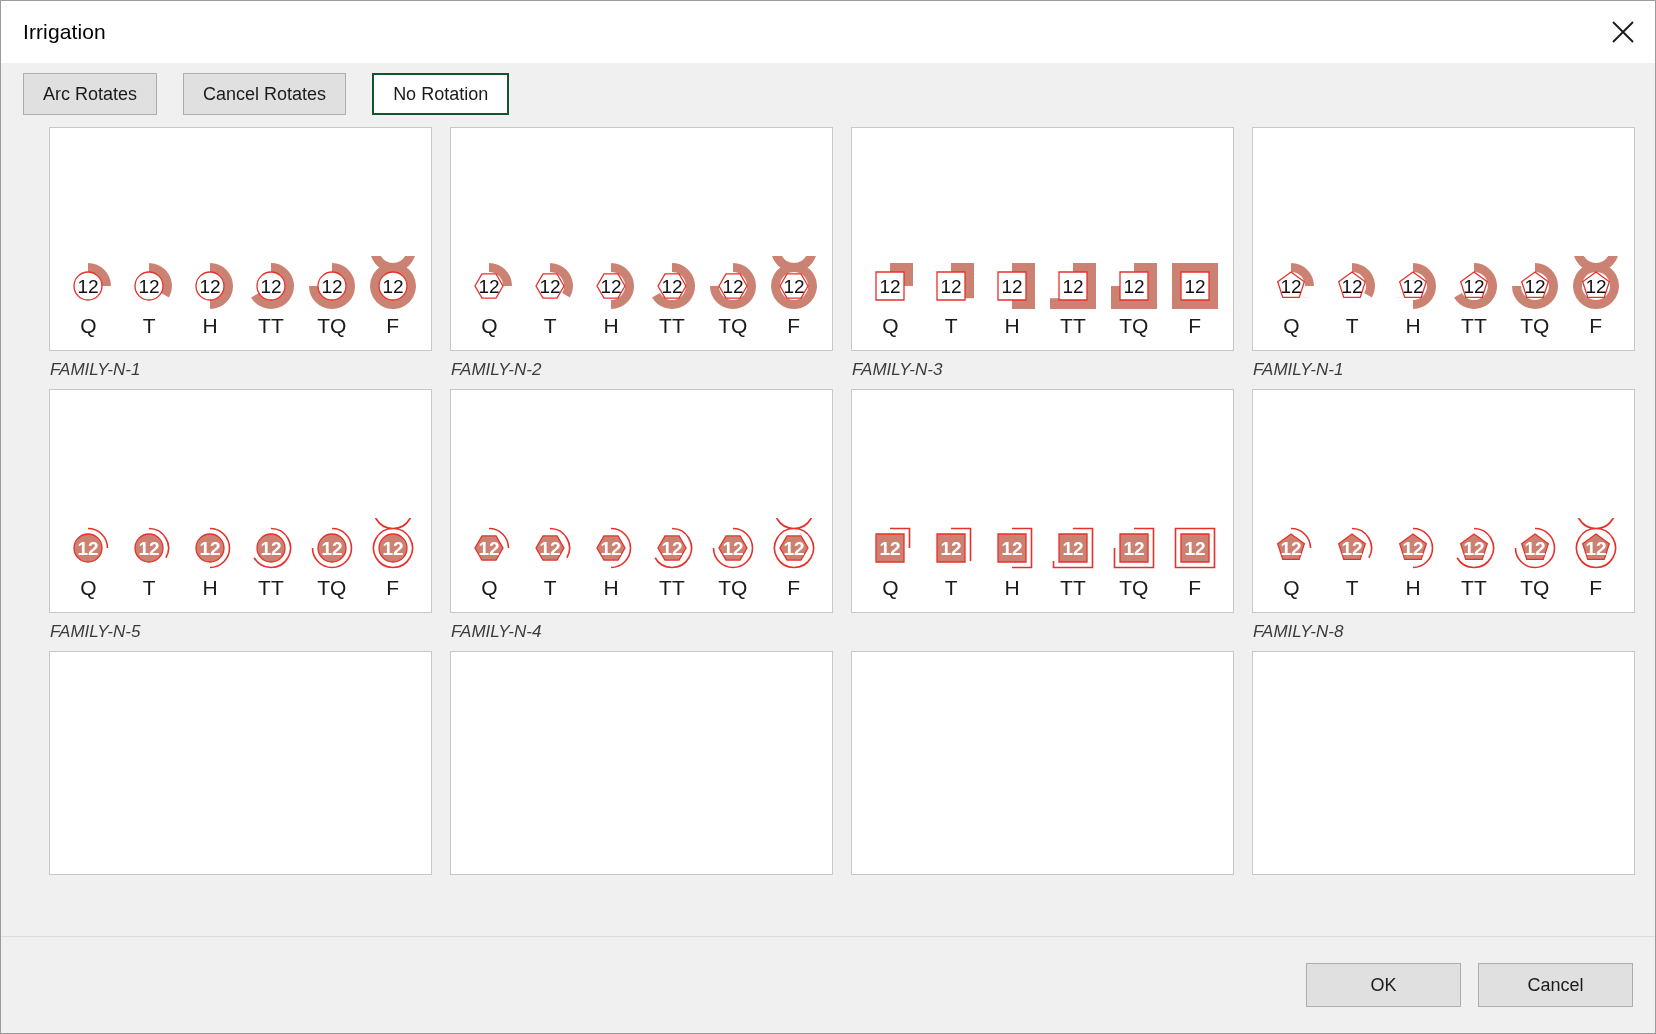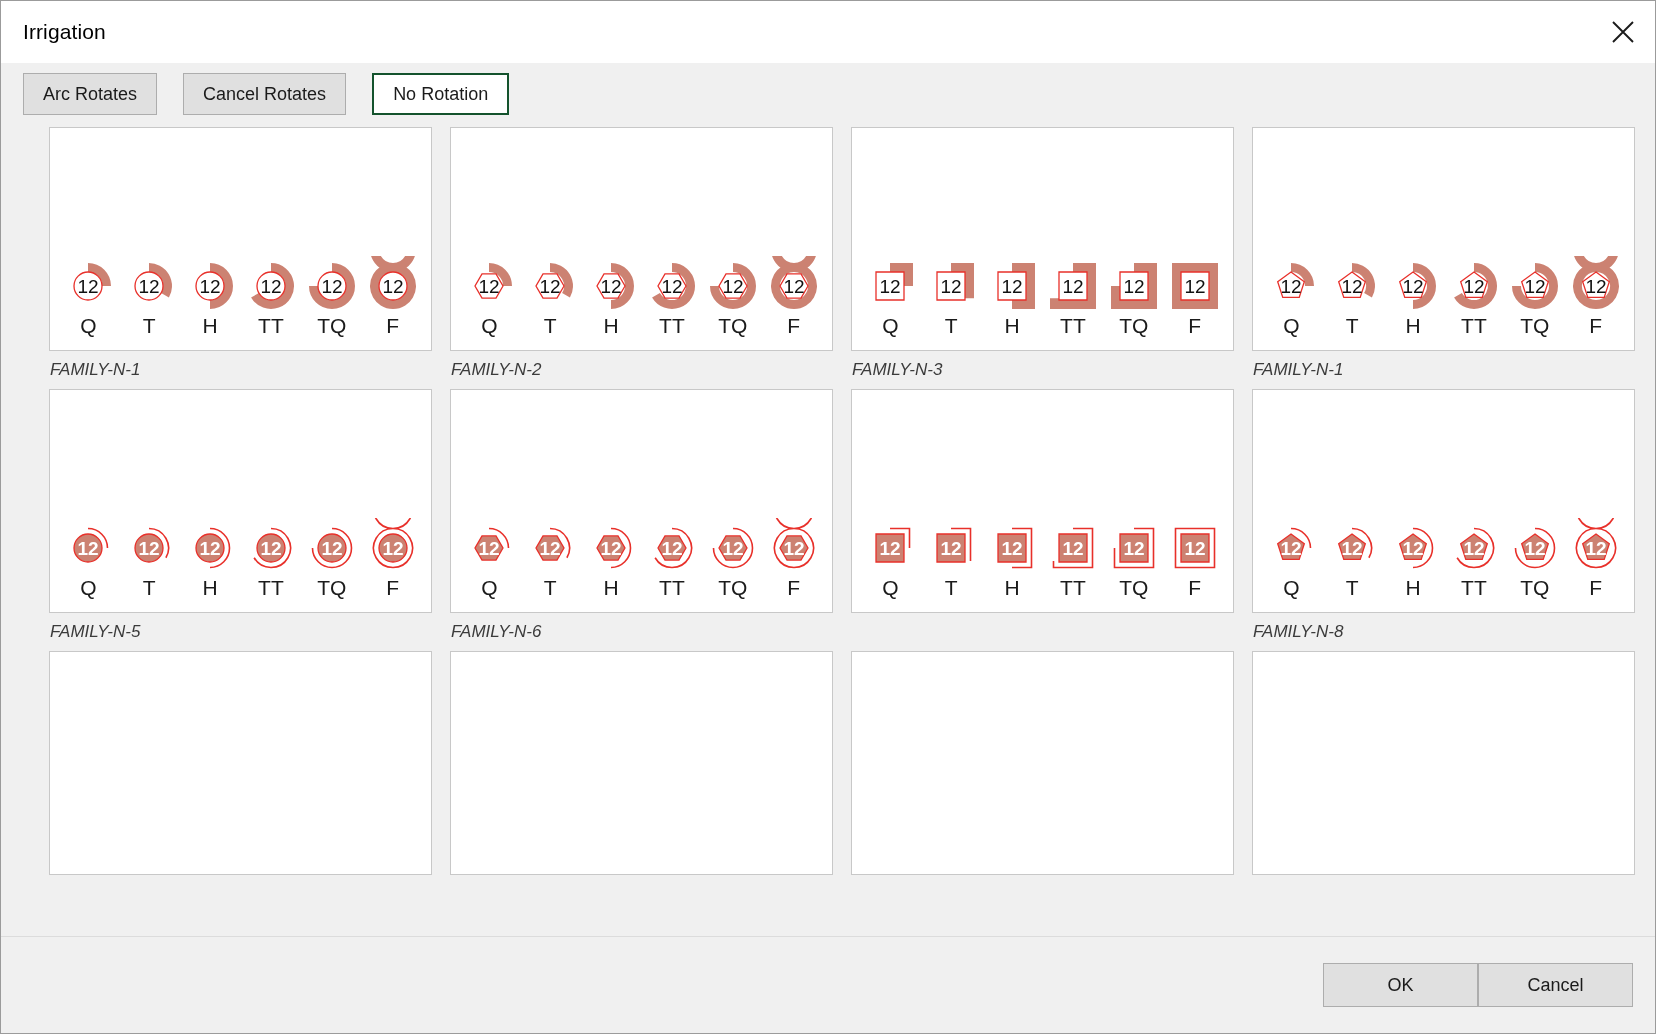--- a/index.html
+++ b/index.html
@@ -136,21 +136,21 @@
   }
   .fbtn{
     width:155px;height:44px;
     background:#e0e0e0;
     border:1px solid #adadad;
     box-sizing:border-box;
     font-size:18px;color:#1b1b1b;
     display:flex;align-items:center;justify-content:center;
     cursor:pointer;user-select:none;
   }
-  .fbtn + .fbtn{margin-left:0;}
+  .fbtn + .fbtn{margin-left:17px;}
   .sep{
     height:1px;background:#dcdcdc;width:100%;
   }
 </style>
 </head>
 <body>
 
 <div id="app">
 
   <div class="titlebar">
@@ -497,21 +497,21 @@
               <div class="sym">
                 <svg width="58" height="58" viewBox="0 0 58 58" class="sym-svg">
                   <path d="M 29 10.5 A 19.5 19.5 0 1 1 28.99 10.5 A 19.5 19.5 0 1 1 29 10.5 Z" fill="none" stroke="#e8302a" stroke-width="1.6" stroke-linecap="butt" stroke-linejoin="miter"></path>
                   <polygon points="43.00,30.00 36.00,42.12 22.00,42.12 15.00,30.00 22.00,17.88 36.00,17.88" fill="#cc8272" stroke="#e8302a" stroke-width="1.3"></polygon>
                   <text x="29" y="36.5" text-anchor="middle" font-family="&quot;Liberation Sans&quot;, sans-serif" font-size="19" font-weight="bold" fill="#ffffff">12</text>
                 </svg>
                 <div class="sym-label">F</div>
               </div>
             </div>
           </div>
-          <div class="cell-label">FAMILY-N-6</div>
+          <div class="cell-label">FAMILY-N-4</div>
         </div>
         <div class="cell">
           <div class="preview">
             <div class="symrow">
               <div class="sym">
                 <svg width="58" height="58" viewBox="0 0 58 58" class="sym-svg">
                   <path d="M 29 10.5 L 48.5 10.5 L 48.50 30.00" fill="none" stroke="#e8302a" stroke-width="1.6" stroke-linecap="butt" stroke-linejoin="miter"></path>
                   <polygon points="15.00,16.00 43.00,16.00 43.00,44.00 15.00,44.00" fill="#cc8272" stroke="#e8302a" stroke-width="1.3"></polygon>
                   <text x="29" y="36.5" text-anchor="middle" font-family="&quot;Liberation Sans&quot;, sans-serif" font-size="19" font-weight="bold" fill="#ffffff">12</text>
                 </svg>

